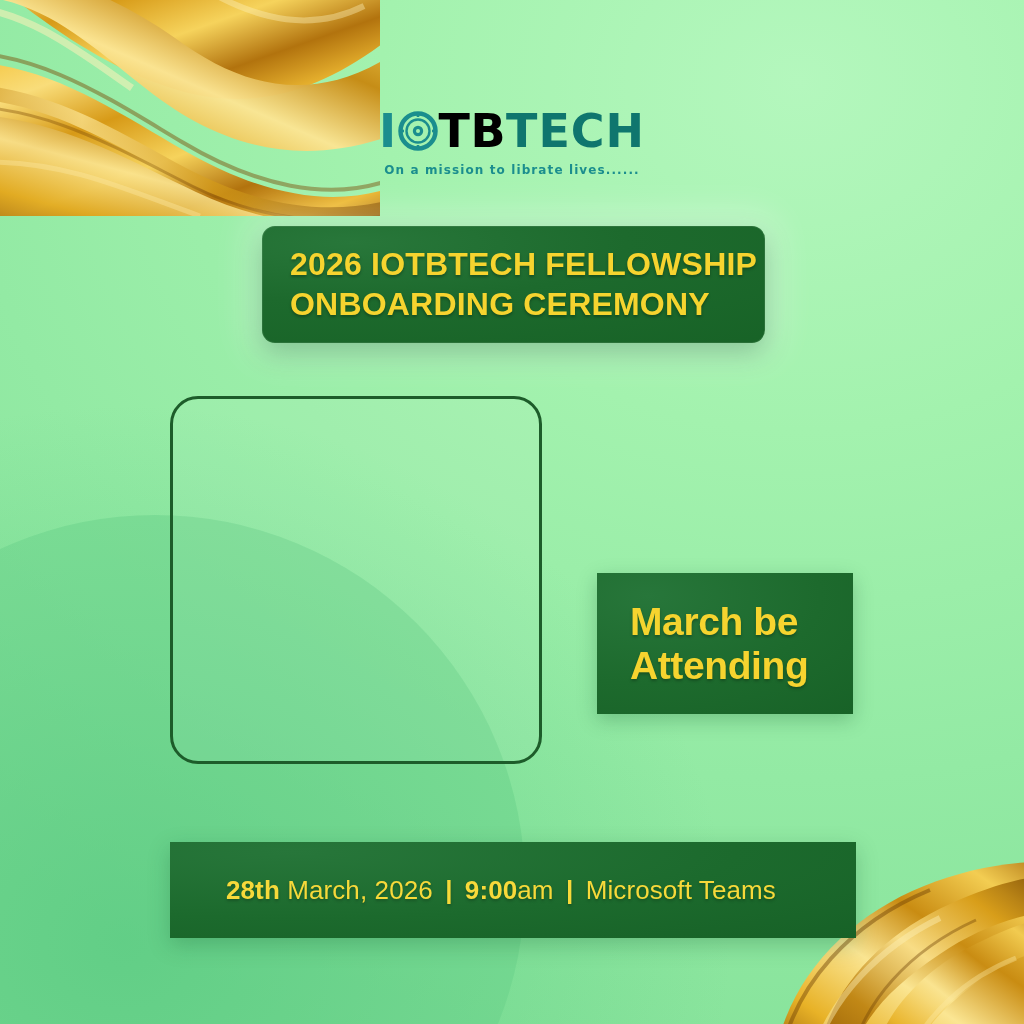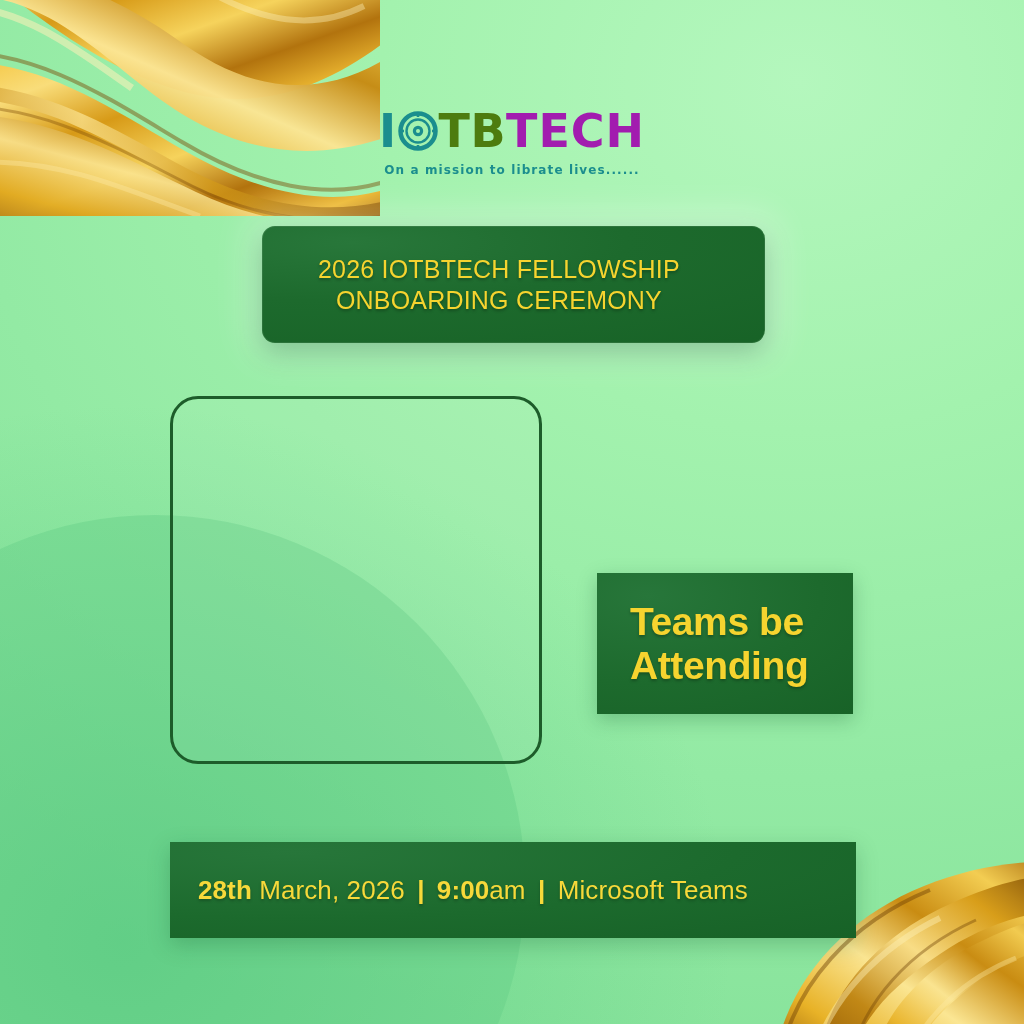--- a/index.html
+++ b/index.html
@@ -51,22 +51,22 @@
   .logo{
     position:absolute; left:0; right:0; top:108px;
     display:flex; flex-direction:column; align-items:center;
   }
   .logo-word{
     display:flex; align-items:center; justify-content:center;
     font-size:46px; font-weight:bold; letter-spacing:.5px;
     line-height:1;
   }
   .logo-i{ color:#1b8e8e; font-family:"DejaVu Sans", sans-serif; font-weight:bold; }
-  .logo-tb{ color:#4d7c0f; font-family:"DejaVu Sans", sans-serif; font-weight:bold; }
-  .logo-tech{ color:#a21caf; font-family:"DejaVu Sans", sans-serif; font-weight:bold; letter-spacing:1px; }
+  .logo-tb{ color:#000000; font-family:"DejaVu Sans", sans-serif; font-weight:bold; }
+  .logo-tech{ color:#0f766e; font-family:"DejaVu Sans", sans-serif; font-weight:bold; letter-spacing:1px; }
 
   .logo-o{
     position:relative;
     width:40px; height:40px;
     margin:0 1px;
     display:inline-block;
   }
   .logo-tag{
     margin-top:9px;
     font-size:12px;
@@ -84,30 +84,30 @@
     border-radius:13px;
     background:
       radial-gradient(130% 120% at 18% 14%, #28773a 0%, #1d6a2d 42%, #176226 100%);
     box-shadow:
        0 0 0 1px rgba(255,255,255,.08) inset,
        0 10px 26px rgba(20,90,45,.30),
        0 0 34px 14px rgba(255,255,255,.30);
     display:flex; align-items:center;
   }
   .title-text{
-    padding-left:56px;
+    padding-left:28px;
     color:#f6d42f;
-    font-size:25px;
-    font-weight:normal;
+    font-size:32px;
+    font-weight:bold;
     line-height:1.22;
     letter-spacing:.2px;
     text-transform:uppercase;
     text-shadow:0 2px 3px rgba(0,0,0,.28);
   }
-  .title-text .l2{ display:block;text-align:center; }
+  .title-text .l2{ display:block; }
 
   
   .photo-frame{
     position:absolute;
     left:170px; top:396px;
     width:372px; height:368px;
     border:3px solid #1d5c2a;
     border-radius:28px;
     background:rgba(255,255,255,.055);
   }
@@ -137,21 +137,21 @@
   .details-banner{
     position:absolute;
     left:170px; top:842px;
     width:686px; height:96px;
     background:
       radial-gradient(140% 150% at 18% 10%, #27763a 0%, #1c6a2d 46%, #155e24 100%);
     box-shadow:0 7px 20px rgba(20,90,45,.26);
     display:flex; align-items:center;
   }
   .details-text{
-    padding-left:28px;
+    padding-left:56px;
     color:#f7d93a;
     font-size:26px;
     letter-spacing:.1px;
     white-space:nowrap;
     text-shadow:0 2px 3px rgba(0,0,0,.22);
   }
   .details-text b{ font-weight:bold; }
   .details-text .sep{ padding:0 5px; }
 </style>
 </head>
@@ -272,21 +272,21 @@
     <div class="title-text">
       <span class="l1">2026 IOTBTECH FELLOWSHIP</span>
       <span class="l2">ONBOARDING CEREMONY</span>
     </div>
   </div>
 
   <div class="photo-frame"></div>
 
   <div class="attending-box">
     <div class="attending-text">
-      <span class="l1">Teams be</span>
+      <span class="l1">March be</span>
       <span class="l2">Attending</span>
     </div>
   </div>
 
   <div class="details-banner">
     <div class="details-text">
       <b>28th</b><span> March, 2026 </span><b class="sep">|</b><b> 9:00</b><span>am </span><b class="sep">|</b><span> Microsoft Teams</span>
     </div>
   </div>
 

